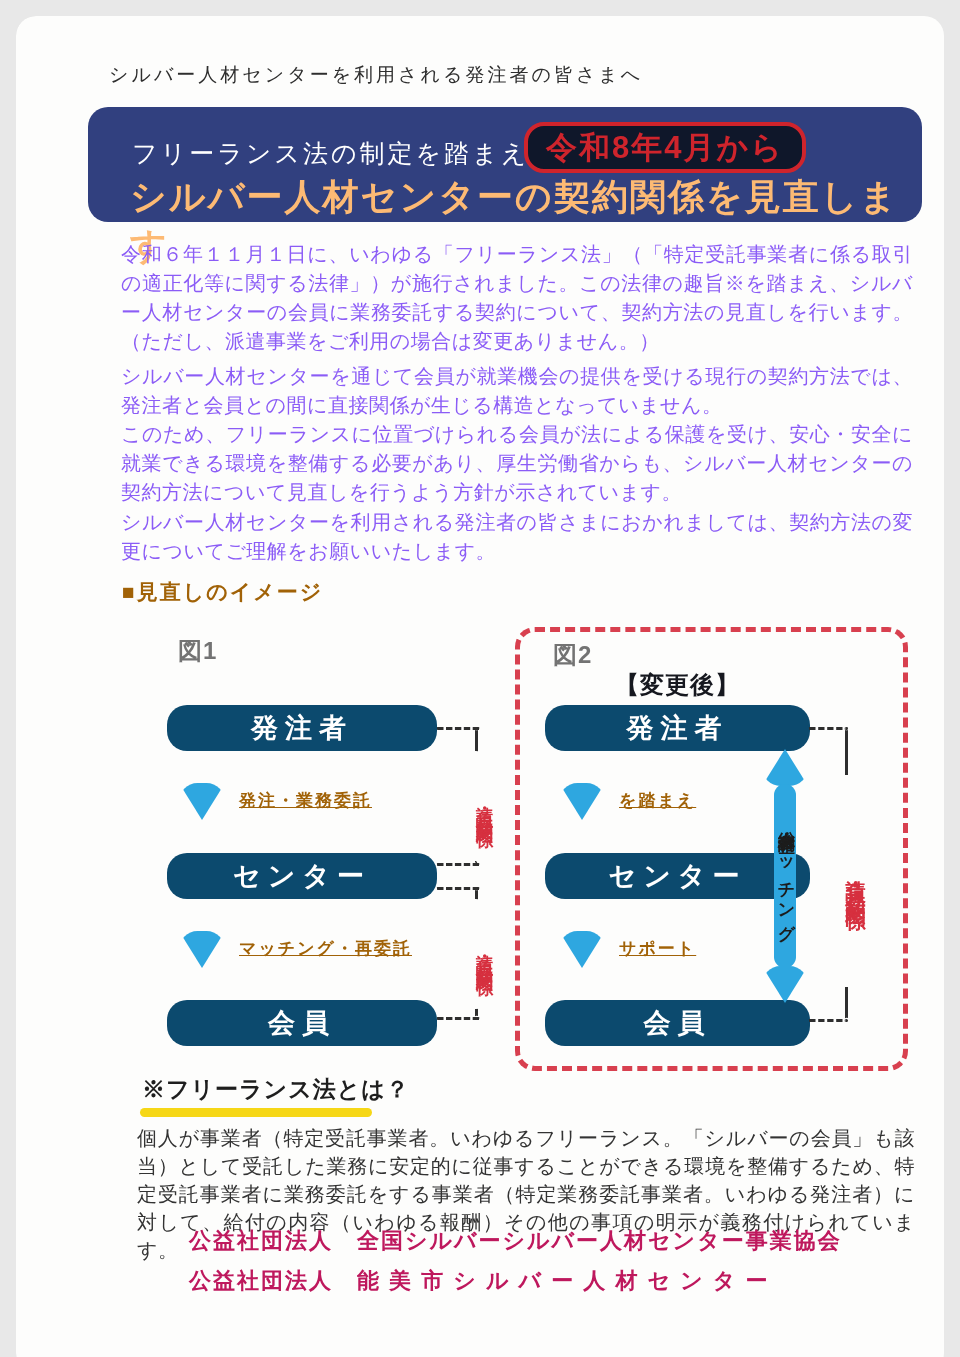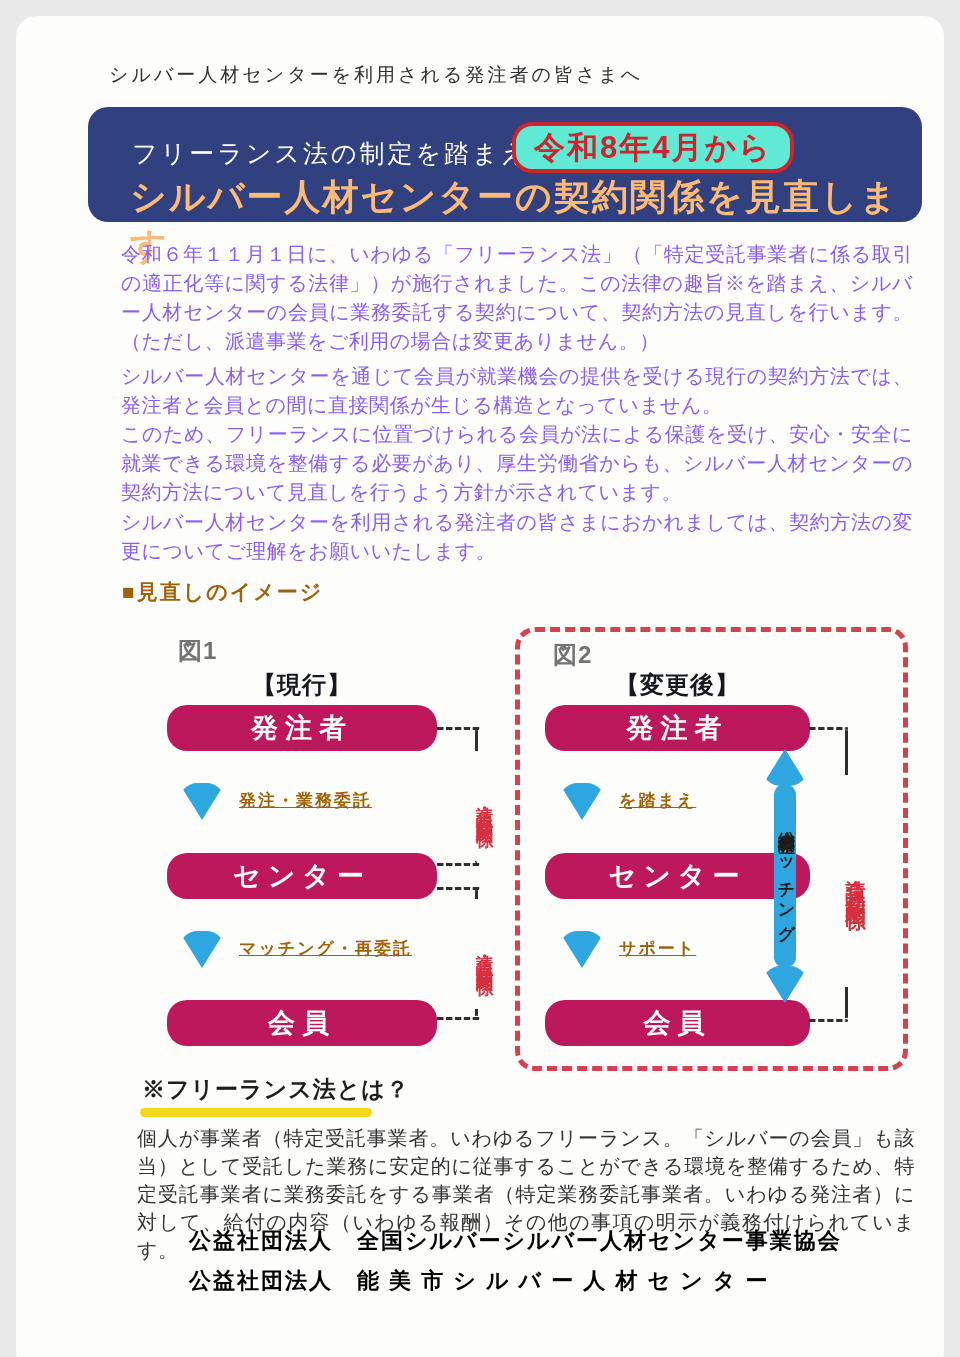--- a/index.html
+++ b/index.html
@@ -13,21 +13,21 @@
     position:absolute; left:85px; top:38px; font-size:19px; letter-spacing:3px; color:#2e2e2e;
   }
   
   .banner {
     position:absolute; left:64px; top:83px; width:834px; height:115px; background:#31407f;
   }
   .banner-sub {
     position:absolute; left:36px; top:22px; color:#ffffff; font-size:25px; letter-spacing:3px;
   }
   .date-badge {
-    position:absolute; left:416px; top:7px; background:#5eead4; color:#cf242c;
+    position:absolute; left:428px; top:7px; background:#0f172a; color:#cf242c;
     border:4px solid #cf242c; font-size:31px; font-weight:bold; letter-spacing:2px;
     padding:3px 18px; line-height:1.2;
   }
   .banner-title {
     position:absolute; left:34px; top:58px; color:#fdba74; font-size:36px; font-weight:bold;
     letter-spacing:2px;
   }
   
   .para {
     position:absolute; left:97px; width:792px; font-size:20px; line-height:29px;
@@ -43,21 +43,21 @@
   }
   
   .diagrams { position:absolute; left:0; top:593px; width:960px; height:455px; }
   .fig-label { position:absolute; font-size:24px; font-weight:bold; color:#737373; letter-spacing:1px; }
   .fig1-label { left:146px; top:10px; }
   .fig2-label { left:521px; top:14px; }
   .fig-title { position:absolute; font-size:24px; font-weight:bold; color:#16181f; text-align:center; letter-spacing:1px; }
   .fig1-title { left:135px; top:44px; width:270px; }
   .fig2-title { left:513px; top:44px; width:265px; }
   .bluebox {
-    position:absolute; height:46px; background:#be185d; color:#ffffff;
+    position:absolute; height:46px; background:#0c4a6e; color:#ffffff;
     font-size:27px; font-weight:600; letter-spacing:7px; text-align:center; line-height:46px;
   }
   .lbox { left:135px; width:270px; }
   .rbox { left:513px; width:265px; }
   .row1 { top:80px; } .row2 { top:228px; } .row3 { top:375px; }
   .tri-down {
     position:absolute; width:0; height:0;
     border-left:23px solid transparent; border-right:23px solid transparent;
     border-top:37px solid #2ea7e0;
   }
@@ -105,21 +105,21 @@
     letter-spacing:1px; z-index:2;
   }
   .yellow-underline {
     position:absolute; left:116px; top:1084px; width:232px; height:9px; background:#f6d716;
   }
   .note-body {
     position:absolute; left:113px; top:1100px; width:778px; font-size:20px; line-height:28px;
     letter-spacing:0.5px; color:#333; text-align:justify;
   }
   
-  .org { position:absolute; left:165px; font-size:22px; font-weight:bold; color:#000000; letter-spacing:2px; }
+  .org { position:absolute; left:165px; font-size:22px; font-weight:bold; color:#be185d; letter-spacing:2px; }
   .org1 { top:1202px; }
   .org2 { top:1242px; }
   
   .bottom-bar { position:absolute; left:66px; top:1338px; width:894px; height:19px; background:#31407f; }
 </style>
 </head>
 <body>
 
 <div class="page">
 
@@ -134,21 +134,20 @@
   <p class="para p1">令和６年１１月１日に、いわゆる「フリーランス法」（「特定受託事業者に係る取引の適正化等に関する法律」）が施行されました。この法律の趣旨※を踏まえ、シルバー人材センターの会員に業務委託する契約について、契約方法の見直しを行います。（ただし、派遣事業をご利用の場合は変更ありません。）</p>
   <p class="para p2">シルバー人材センターを通じて会員が就業機会の提供を受ける現行の契約方法では、発注者と会員との間に直接関係が生じる構造となっていません。</p>
   <p class="para p3">このため、フリーランスに位置づけられる会員が法による保護を受け、安心・安全に就業できる環境を整備する必要があり、厚生労働省からも、シルバー人材センターの契約方法について見直しを行うよう方針が示されています。</p>
   <p class="para p4">シルバー人材センターを利用される発注者の皆さまにおかれましては、契約方法の変更についてご理解をお願いいたします。</p>
 
   <div class="section-heading">■見直しのイメージ</div>
 
   <div class="diagrams">
 
     <div class="fig-label fig1-label">図1</div>
-    <div class="fig-title fig1-title">【現行】</div>
 
     <div class="bluebox lbox row1">発注者</div>
     <div class="tri-down ltri tri-a"></div>
     <div class="step-label lstep step-a">発注・業務委託</div>
     <div class="bluebox lbox row2">センター</div>
     <div class="tri-down ltri tri-b"></div>
     <div class="step-label lstep step-b">マッチング・再委託</div>
     <div class="bluebox lbox row3">会員</div>
 
     <div class="hdash" style="left:404px; top:102px; width:44px;"></div>

